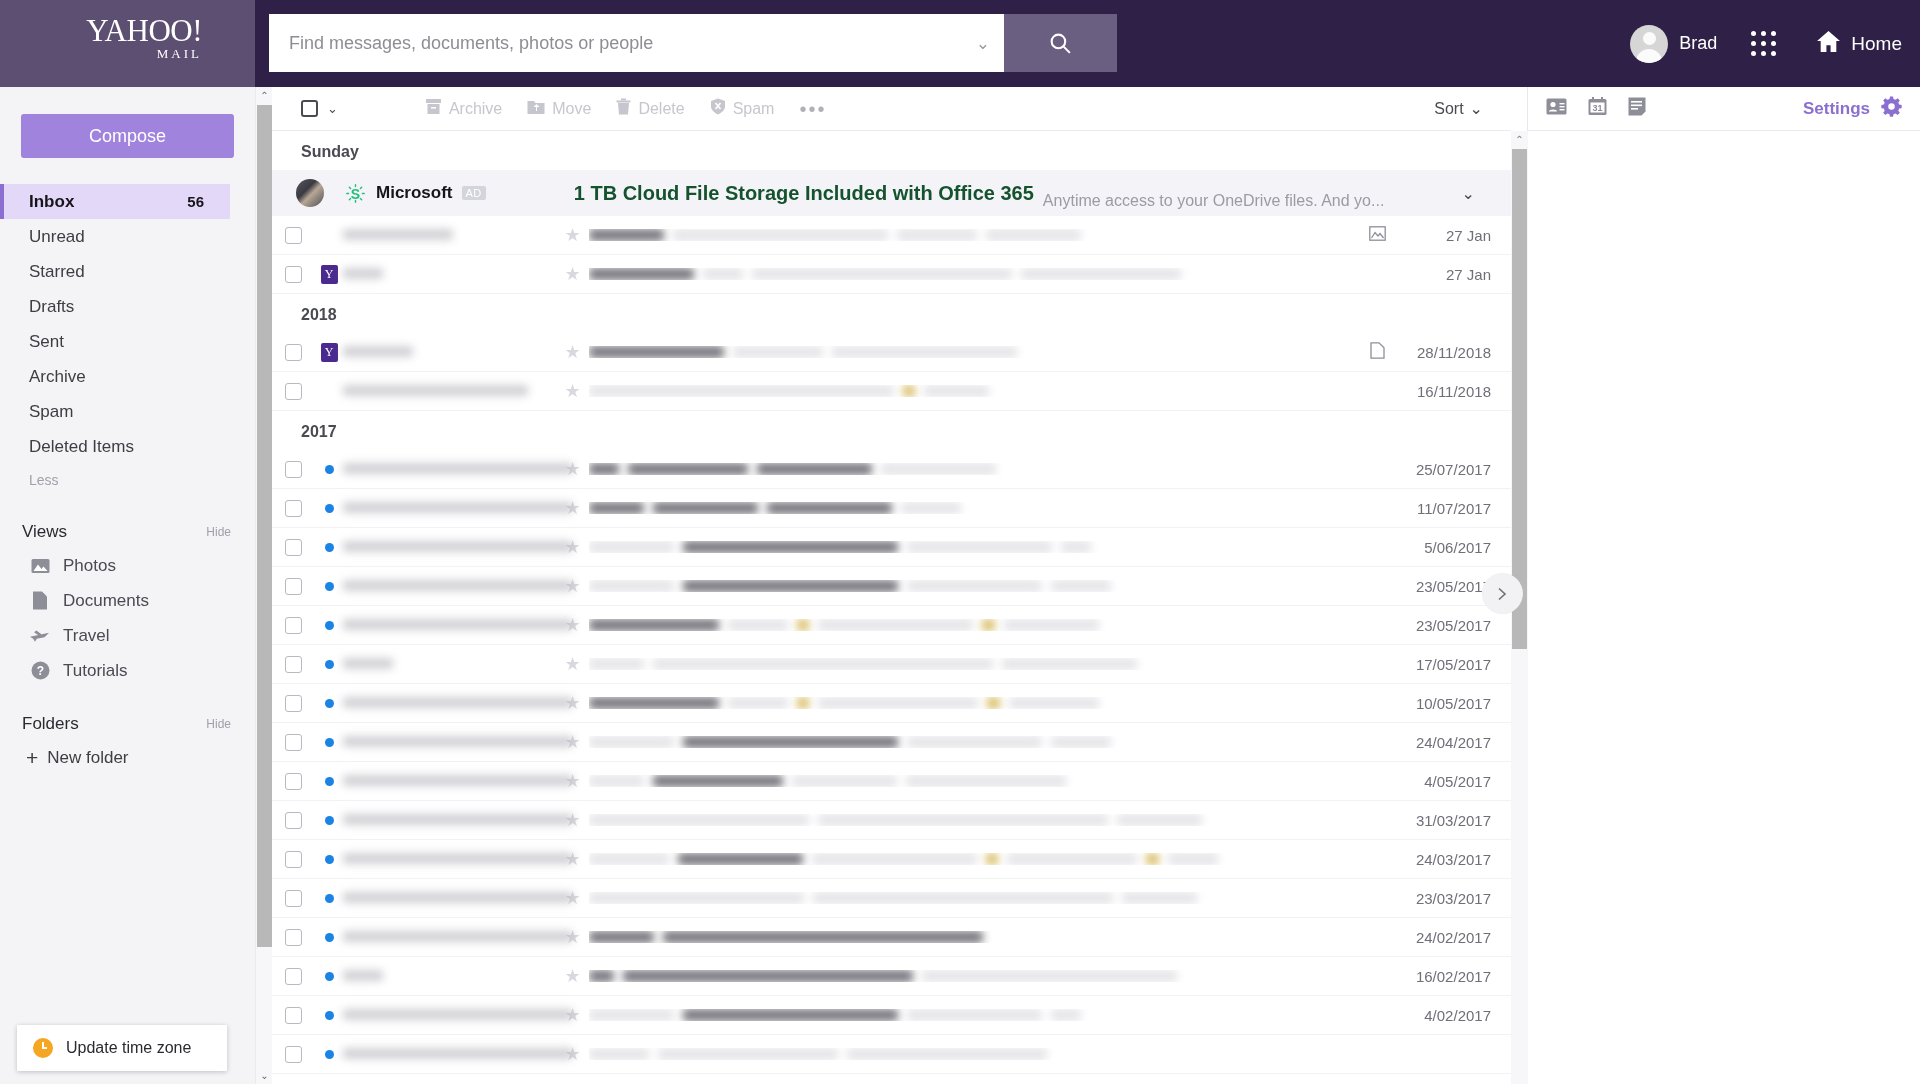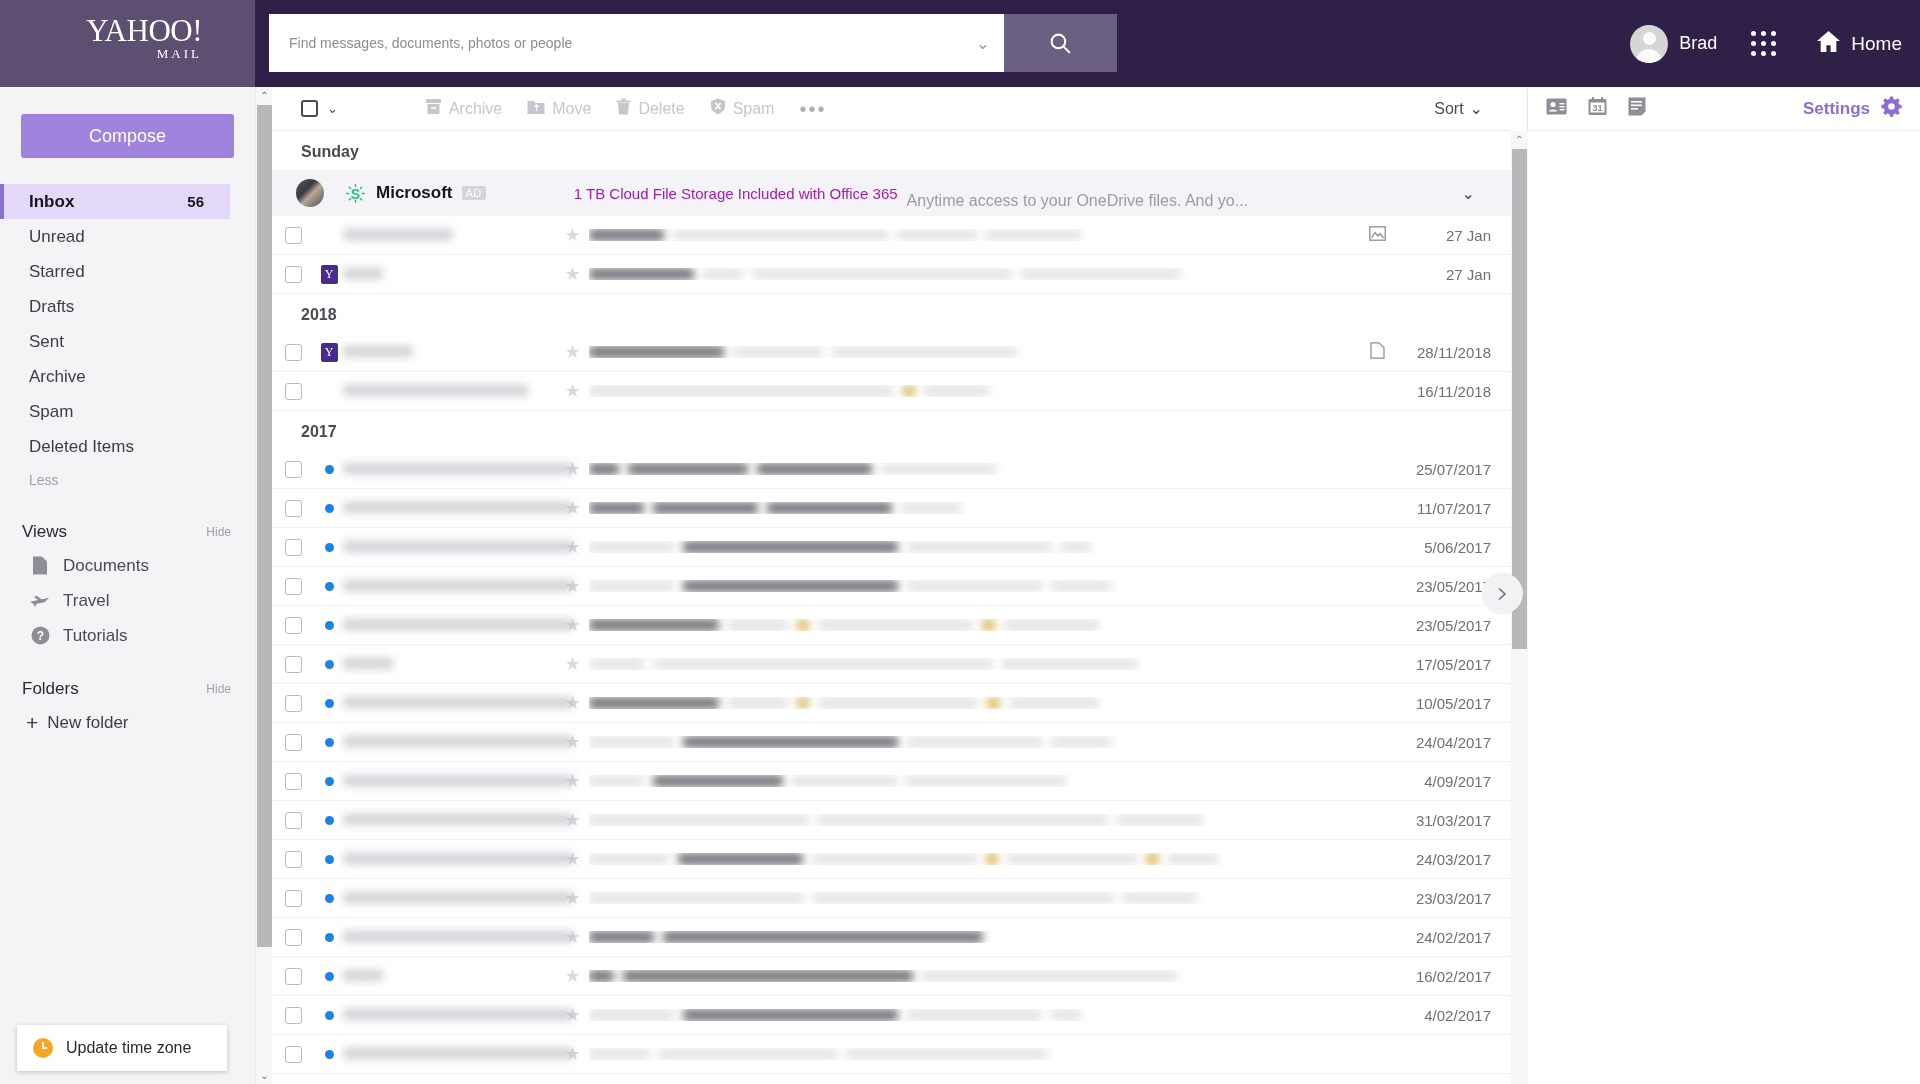--- a/index.html
+++ b/index.html
@@ -40,21 +40,21 @@
     height: 58px; display: flex; align-items: stretch; z-index: 3;
   }
   .search-box {
     width: 735px; background: #fff;
     display: flex; align-items: center;
     padding: 0 14px 0 20px;
   }
   .search-input {
     flex: 1; border: none; outline: none;
     font-family: "Liberation Sans", sans-serif;
-    font-size: 14px; color: #333;
+    font-size: 18px; color: #333;
     background: transparent;
   }
   .search-input::placeholder { color: #8d8d94; }
   .search-chevron {
     color: #9b9ba3; font-size: 17px; padding-left: 10px; cursor: pointer;
   }
   .search-btn {
     width: 113px; background: #6a5f80;
     display: flex; align-items: center; justify-content: center;
     cursor: pointer; border: none;
@@ -235,21 +235,21 @@
     overflow:hidden; position:relative;
   }
   .ad-logo {
     width:19px;height:19px;margin-left:22px;flex:none; position:relative;
   }
   .ad-sender { font-size:17px; font-weight:bold; color:#16161a; margin-left:11px; }
   .ad-badge {
     margin-left:9px; background:#d4d4dc; color:#fff; font-size:11px;
     font-weight:normal; padding:1px 4px; border-radius:2px; letter-spacing:0.5px;
   }
-  .ad-subject { font-size:15px; font-weight:normal; color:#a21caf; margin-left:88px; }
+  .ad-subject { font-size:20px; font-weight:bold; color:#14532d; margin-left:88px; }
   .ad-snippet { font-size:16px; color:#9b9ba3; margin-left:9px;margin-top:16px; }
   .ad-chev { margin-left:auto; margin-right:36px; color:#4a4a52; font-size:16px; }
 
   .msg-row {
     height:39px; display:flex; align-items:center;
     border-bottom:1px solid #f2f2f5; position:relative;
     cursor:pointer; background:#fff;
   }
   .col-cb { width:43px; display:flex; justify-content:center; flex:none; }
   .col-flag { width:28px; display:flex; justify-content:center; flex:none; }
@@ -387,20 +387,29 @@
       <span>Deleted Items</span>
     </div>
     <div class="nav-less">Less</div>
   </div>
 
   <div class="section-head">
     <span class="section-title">Views</span>
     <span class="section-hide">Hide</span>
   </div>
 
+  <div class="view-item">
+    <span class="view-icon">
+      <svg width="19" height="16" viewBox="0 0 19 16" fill="#8e8e99">
+        <rect x="0.5" y="1" width="18" height="14" rx="1.5" fill="#8e8e99"></rect>
+        <path d="M2.5 13 L7 6.5 L10.5 11 L12.5 8.5 L16.5 13 Z" fill="#ffffff"></path>
+      </svg>
+    </span>
+    <span>Photos</span>
+  </div>
   <div class="view-item">
     <span class="view-icon">
       <svg width="16" height="19" viewBox="0 0 16 19" fill="#8e8e99">
         <path d="M1 0.5 H10 L15 5.5 V18.5 H1 Z"></path>
       </svg>
     </span>
     <span>Documents</span>
   </div>
   <div class="view-item">
     <span class="view-icon">
@@ -832,21 +841,21 @@
         <span class="col-star">
           <span class="star">★</span>
         </span>
         <span class="col-body">
           <span class="blur light body-blur" style="width:55px"></span>
           <span class="blur dark body-blur" style="width:130px"></span>
           <span class="blur light body-blur" style="width:105px"></span>
           <span class="blur light body-blur" style="width:160px"></span>
         </span>
         <span class="col-attach"></span>
-        <span class="col-date">4/09/2017</span>
+        <span class="col-date">4/05/2017</span>
       </div>
       <div class="msg-row">
         <span class="col-cb">
           <span class="cb light"></span>
         </span>
         <span class="col-flag">
           <span class="unread-dot"></span>
         </span>
         <span class="col-sender"><span class="blur sender-blur" style="width:230px"></span></span>
         <span class="col-star">

